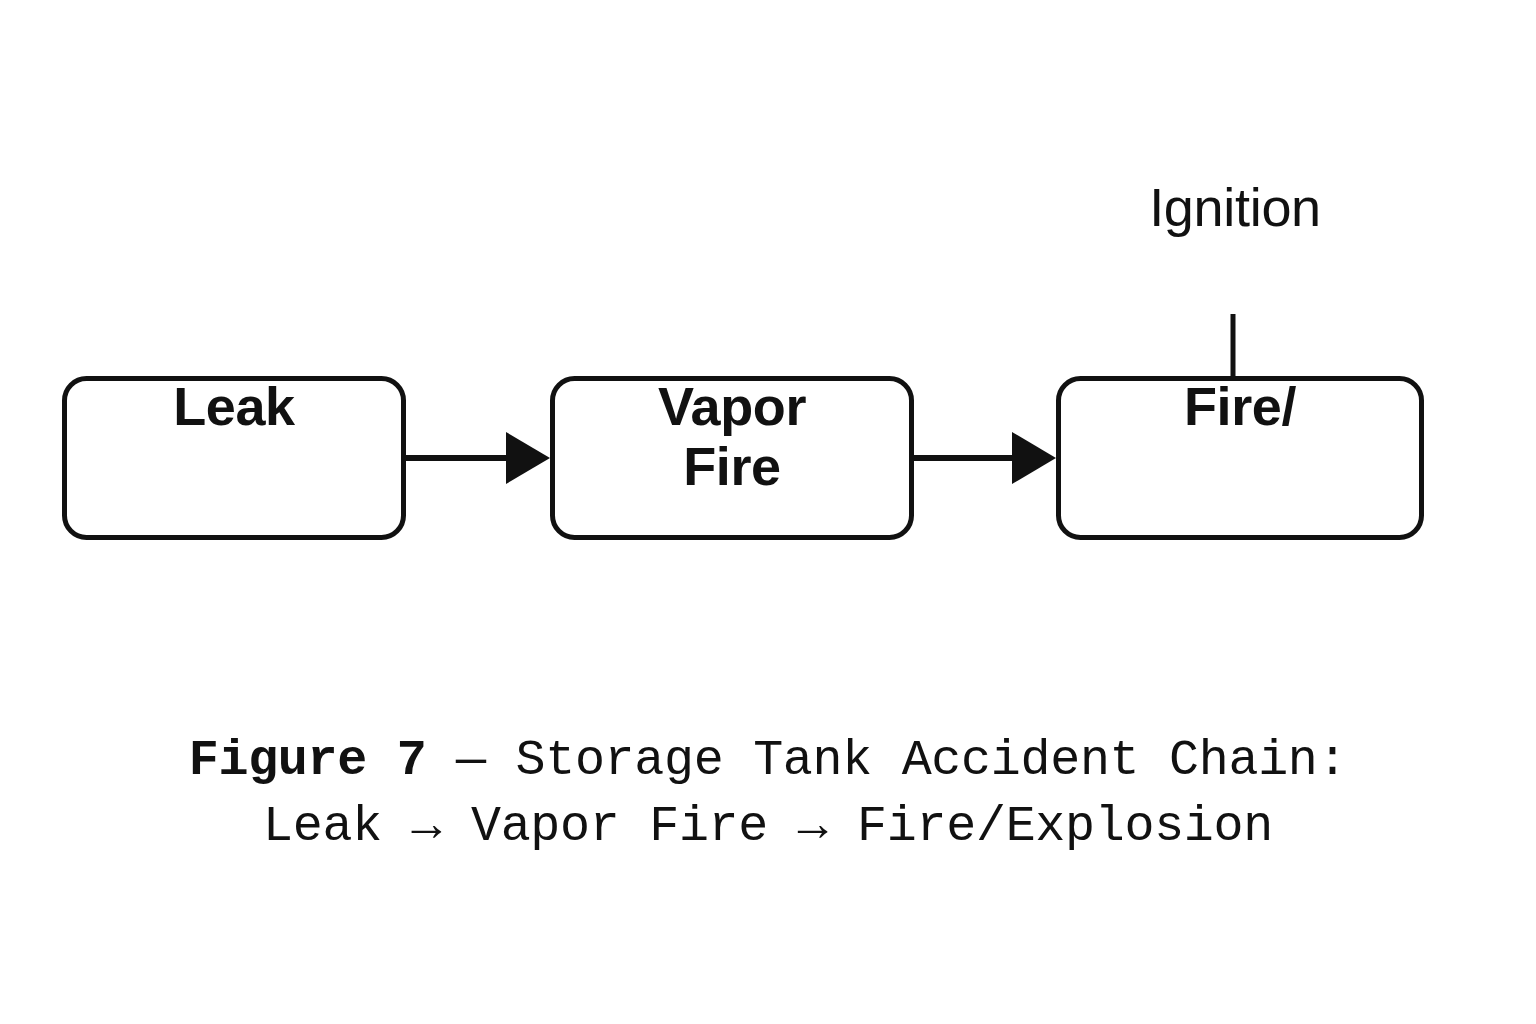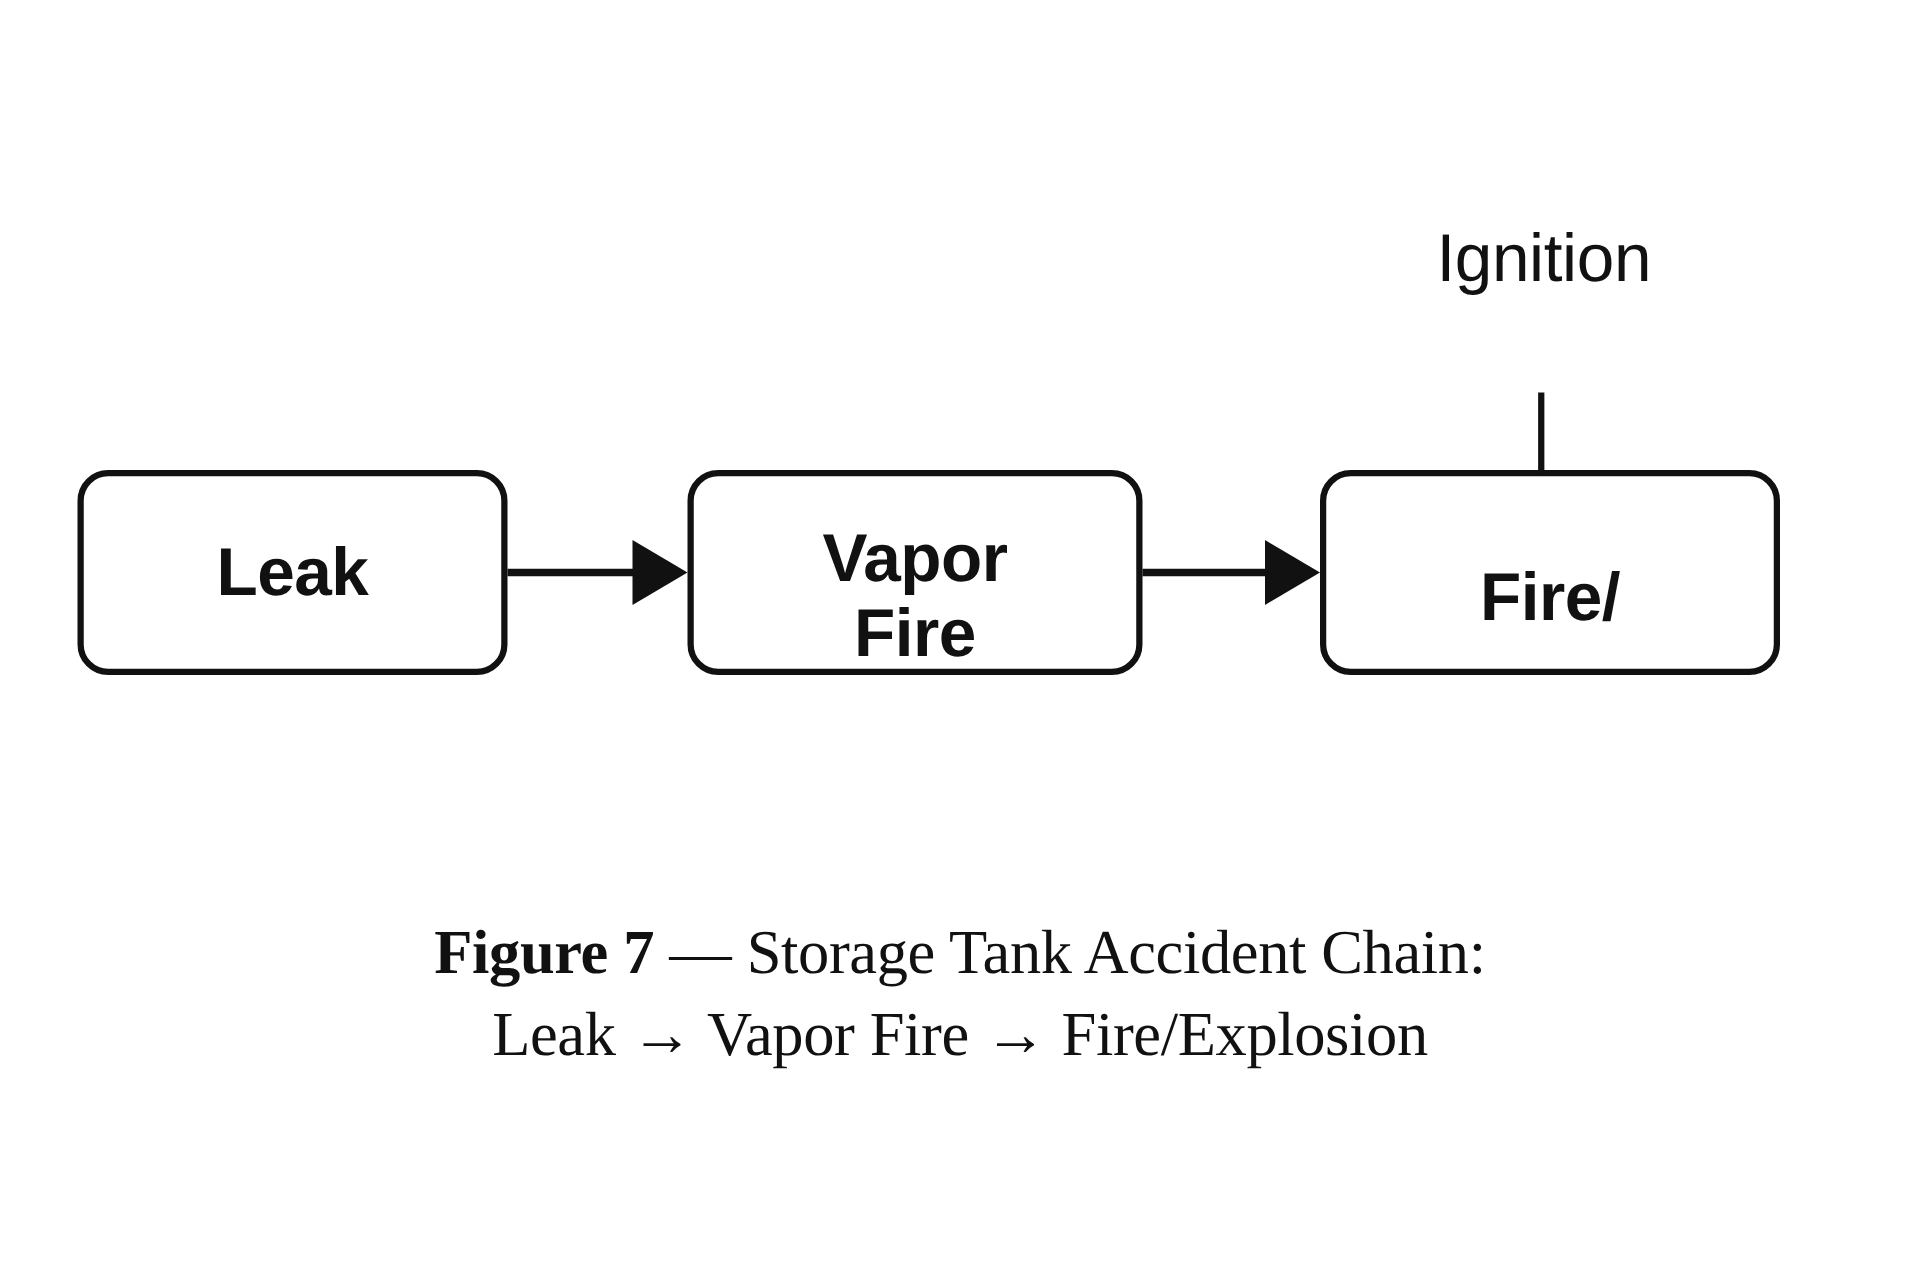--- a/index.html
+++ b/index.html
@@ -44,33 +44,33 @@
   }
   .arrow-head {
     fill: #111111;
     stroke: none;
   }
   .node-label {
     position: absolute;
     display: flex;
     flex-direction: column;
     align-items: center;
-    justify-content: center;
+    justify-content: flex-start;
     text-align: center;
     font-family: "Liberation Sans", sans-serif;
     font-weight: bold;
     font-size: 54px;
     line-height: 60px;
     color: #111111;
     white-space: nowrap;
     letter-spacing: -0.4px;
   }
   .node-label .line { display: block; }
   #node-leak-label   { left: 62px;  top: 376px; width: 344px; height: 164px; }
-  #node-vapor-label  { left: 550px; top: 395px; width: 364px; height: 164px; }
+  #node-vapor-label  { left: 550px; top: 376px; width: 364px; height: 164px; }
   #node-fire-label   { left: 1040px;top: 376px; width: 400px; height: 204px; }
 
   #ignition-label {
     position: absolute;
     left: 1050px;
     top: 176px;
     width: 370px;
     text-align: center;
     font-family: "Liberation Sans", sans-serif;
     font-weight: normal;
@@ -81,21 +81,21 @@
     letter-spacing: -0.3px;
   }
   #ignition-label .line { display: block; }
 
   #figure-caption {
     position: absolute;
     left: 168px;
     top: 728px;
     width: 1200px;
     text-align: center;
-    font-family: Liberation Serif, serif;
+    font-family: Liberation Mono, monospace;
     font-size: 50px;
     line-height: 66px;
     color: #111111;
     letter-spacing: -0.3px;
   }
   #figure-caption .cap-line { display: block; white-space: nowrap; }
   #figure-caption .cap-bold { font-weight: bold; }
   #figure-caption .cap-normal { font-weight: normal; }
 </style>
 </head>

